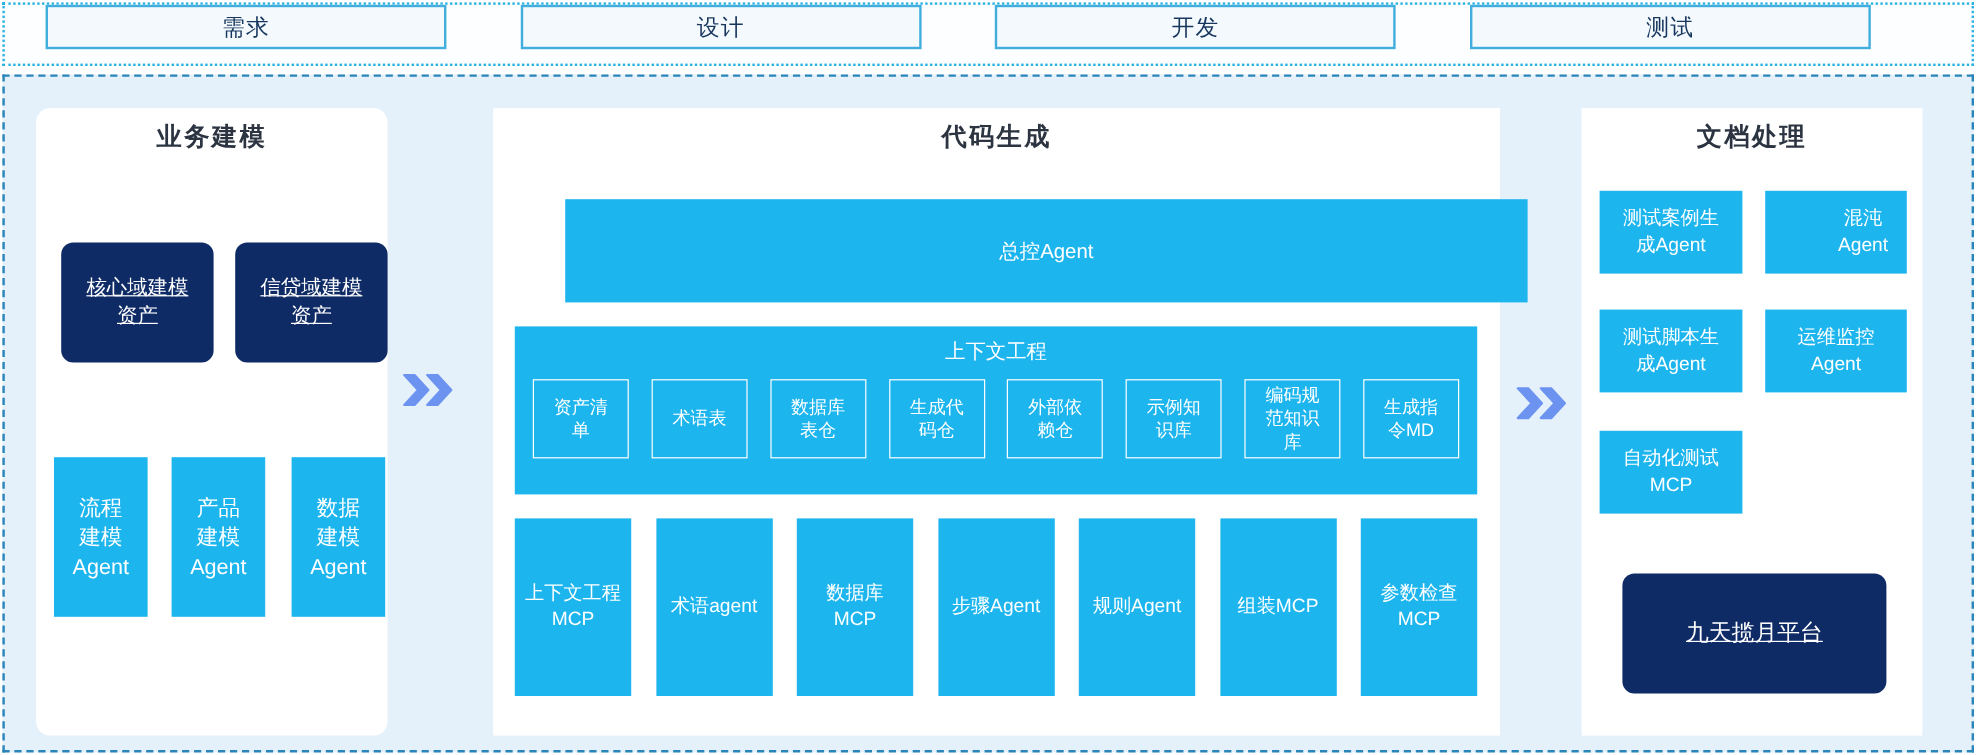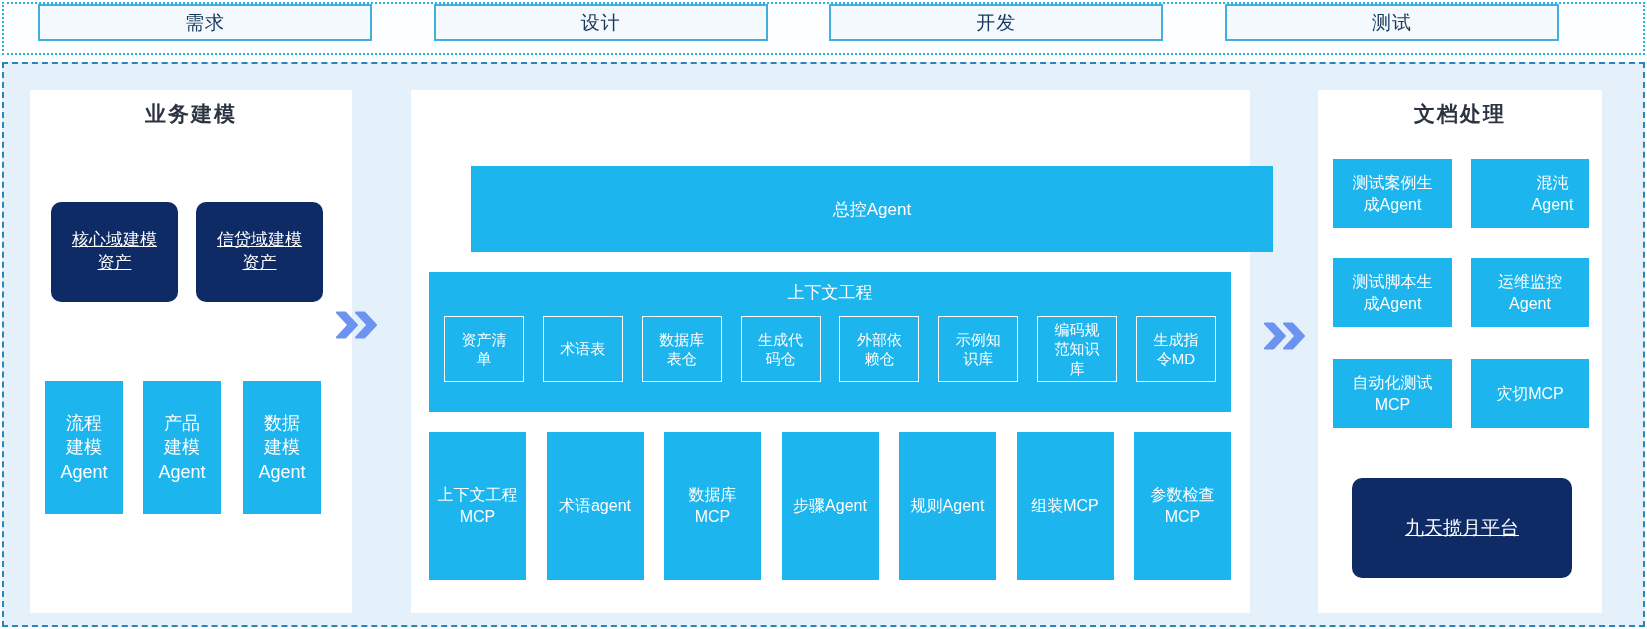--- a/index.html
+++ b/index.html
@@ -79,21 +79,21 @@
 
   <div id="stage">
     <div class="phase-box">需求</div>
     <div class="phase-box">设计</div>
     <div class="phase-box">开发</div>
     <div class="phase-box">测试</div>
   </div>
 
   <div id="main">
 
-    <div class="panel" style="left:26px; width:322px;">
+    <div class="panel" style="left:26px; width:293px;border-radius:12px;">
       <span class="panel-title">业务建模</span>
       <div class="navy-box" style="left:21px; top:112px; width:127px; height:100px;">核心域建模
 资产</div>
       <div class="navy-box" style="left:166px; top:112px; width:127px; height:100px;">信贷域建模
 资产</div>
       <div class="cyan-box" style="left:15px; top:291px; width:78px; height:133px; font-size:18px;">流程
 建模
 Agent</div>
       <div class="cyan-box" style="left:113px; top:291px; width:78px; height:133px; font-size:18px;">产品
 建模
@@ -104,20 +104,21 @@
     </div>
 
     <svg class="flow-arrow" style="left:330px; top:245px;" viewBox="0 0 46 32">
       <g fill="#6d93f0" stroke="#6d93f0" stroke-width="2" stroke-linejoin="round">
         <path d="M3,3 L12,3 L24,16 L12,29 L3,29 L15,16 Z"></path>
         <path d="M23,3 L32,3 L44,16 L32,29 L23,29 L35,16 Z"></path>
       </g>
     </svg>
 
     <div class="panel" style="left:407px; width:839px;">
+      <span class="panel-title">代码生成</span>
 
       <div class="wide-bar" id="master-bar">总控Agent</div>
 
       <div class="wide-bar" id="context-bar">
         <span id="context-title">上下文工程</span>
         <div id="store-row">
           <div class="store-box">资产清
 单</div>
           <div class="store-box">术语表</div>
           <div class="store-box">数据库
@@ -161,18 +162,17 @@
       <span class="panel-title">文档处理</span>
       <div class="cyan-box t-box" style="left:15px; top:69px;">测试案例生
 成Agent</div>
       <div class="cyan-box t-box" style="left:153px; top:69px; width:118px;padding-left:47px;">混沌Agent</div>
       <div class="cyan-box t-box" style="left:15px; top:168px;">测试脚本生
 成Agent</div>
       <div class="cyan-box t-box" style="left:153px; top:168px; width:118px;">运维监控
 Agent</div>
       <div class="cyan-box t-box" style="left:15px; top:269px;">自动化测试
 MCP</div>
-      <div class="cyan-box t-box" style="left:153px; top:269px; width:118px;">灾切MCP</div>
       <div class="navy-box" style="left:34px; top:388px; width:220px; height:100px; font-size:19px;">九天揽月平台</div>
     </div>
 
   </div>
 </div>
 
 </body></html>

